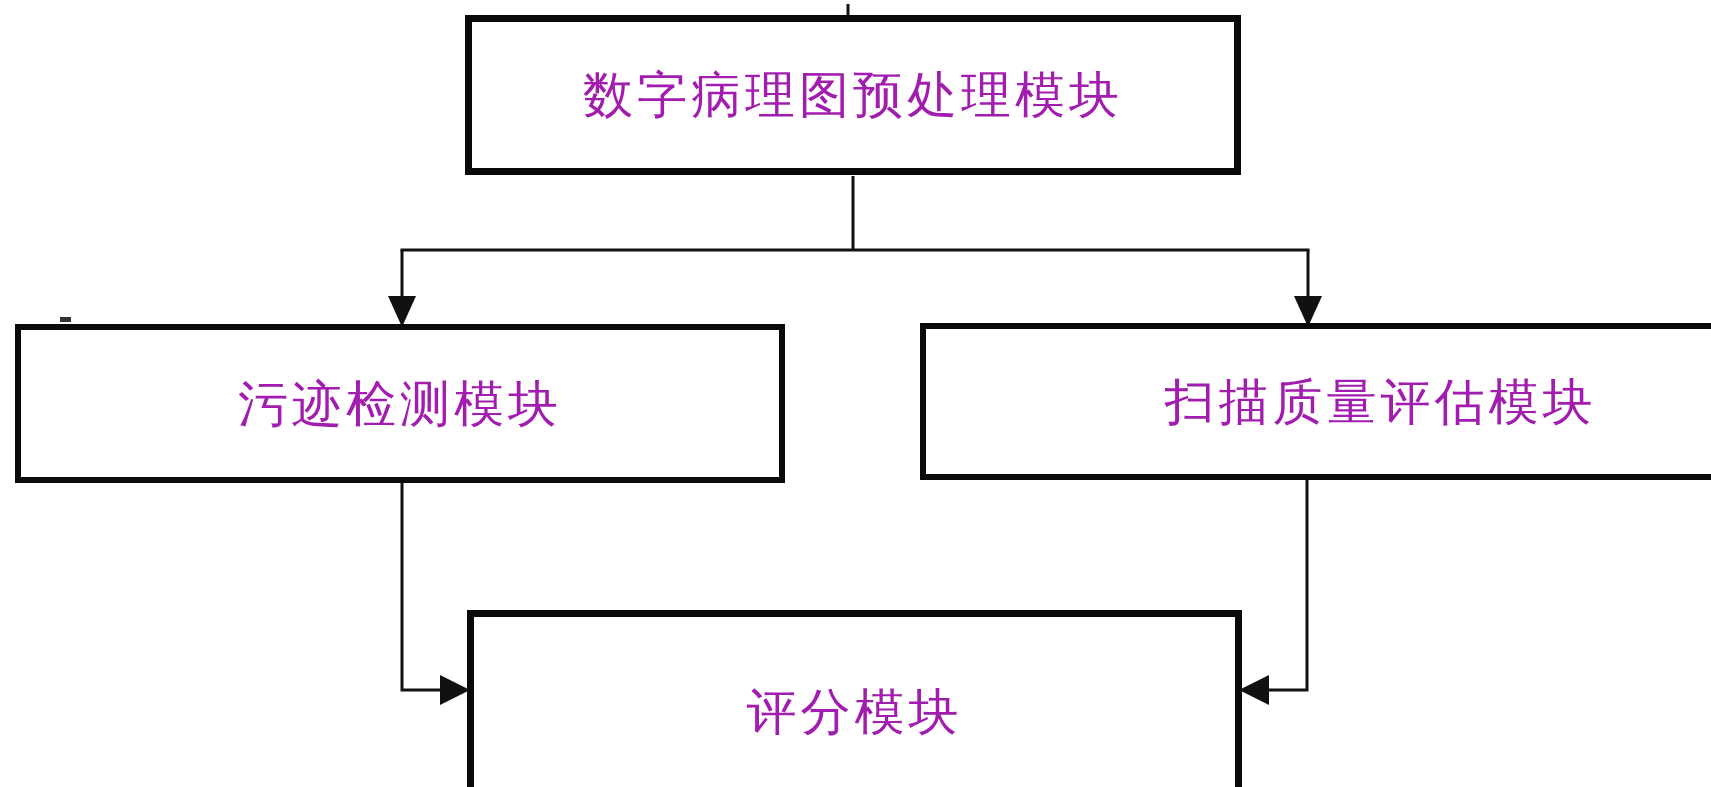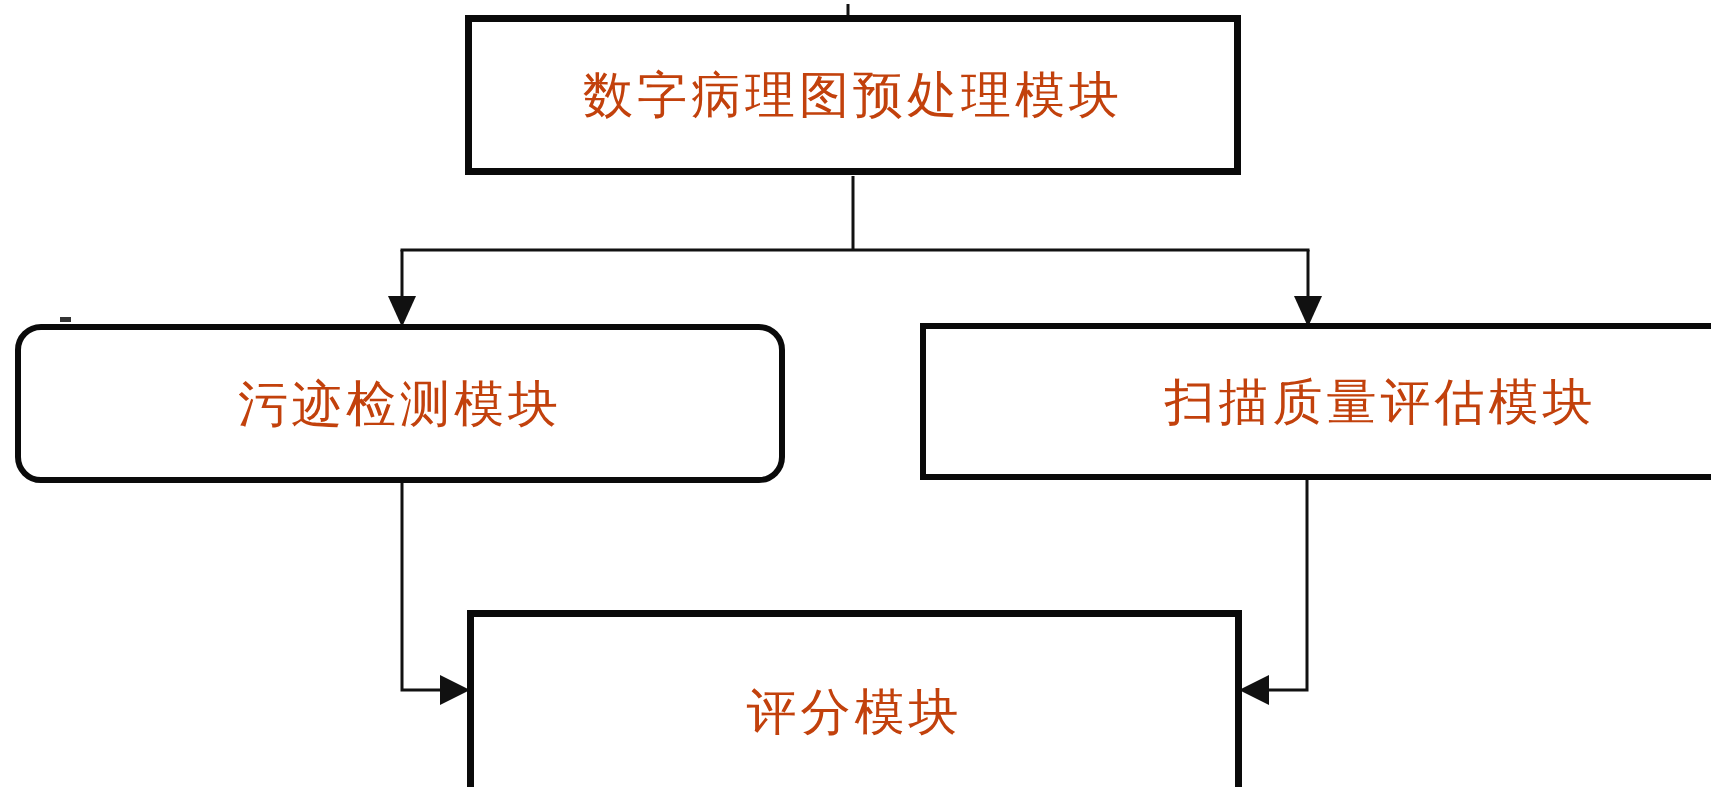--- a/index.html
+++ b/index.html
@@ -28,29 +28,29 @@
     background: #ffffff;
     border: 6px solid #0a0a0a;
     box-sizing: border-box;
     display: flex;
     align-items: center;
     justify-content: center;
     z-index: 2;
   }
   .node.thick { border-width: 7px; }
   .node-label {
-    color: #c2410c;
+    color: #a21caf;
     font-size: 50px;
     letter-spacing: 4px;
     white-space: nowrap;
     line-height: 1;
     text-align: center;
   }
   #node-preprocessing { left: 465px; top: 15px;  width: 776px; height: 160px; }
-  #node-stain        { left: 15px;  top: 324px; width: 770px; height: 159px; border-radius: 26px; }
+  #node-stain        { left: 15px;  top: 324px; width: 770px; height: 159px; }
   #node-quality      { left: 920px; top: 323px; width: 921px; height: 157px; }
   #node-scoring      { left: 467px; top: 610px; width: 775px; height: 203px; }
   .stroke {
     stroke: #111111;
     stroke-width: 3;
     fill: none;
   }
   .fill {
     fill: #111111;
     stroke: none;

